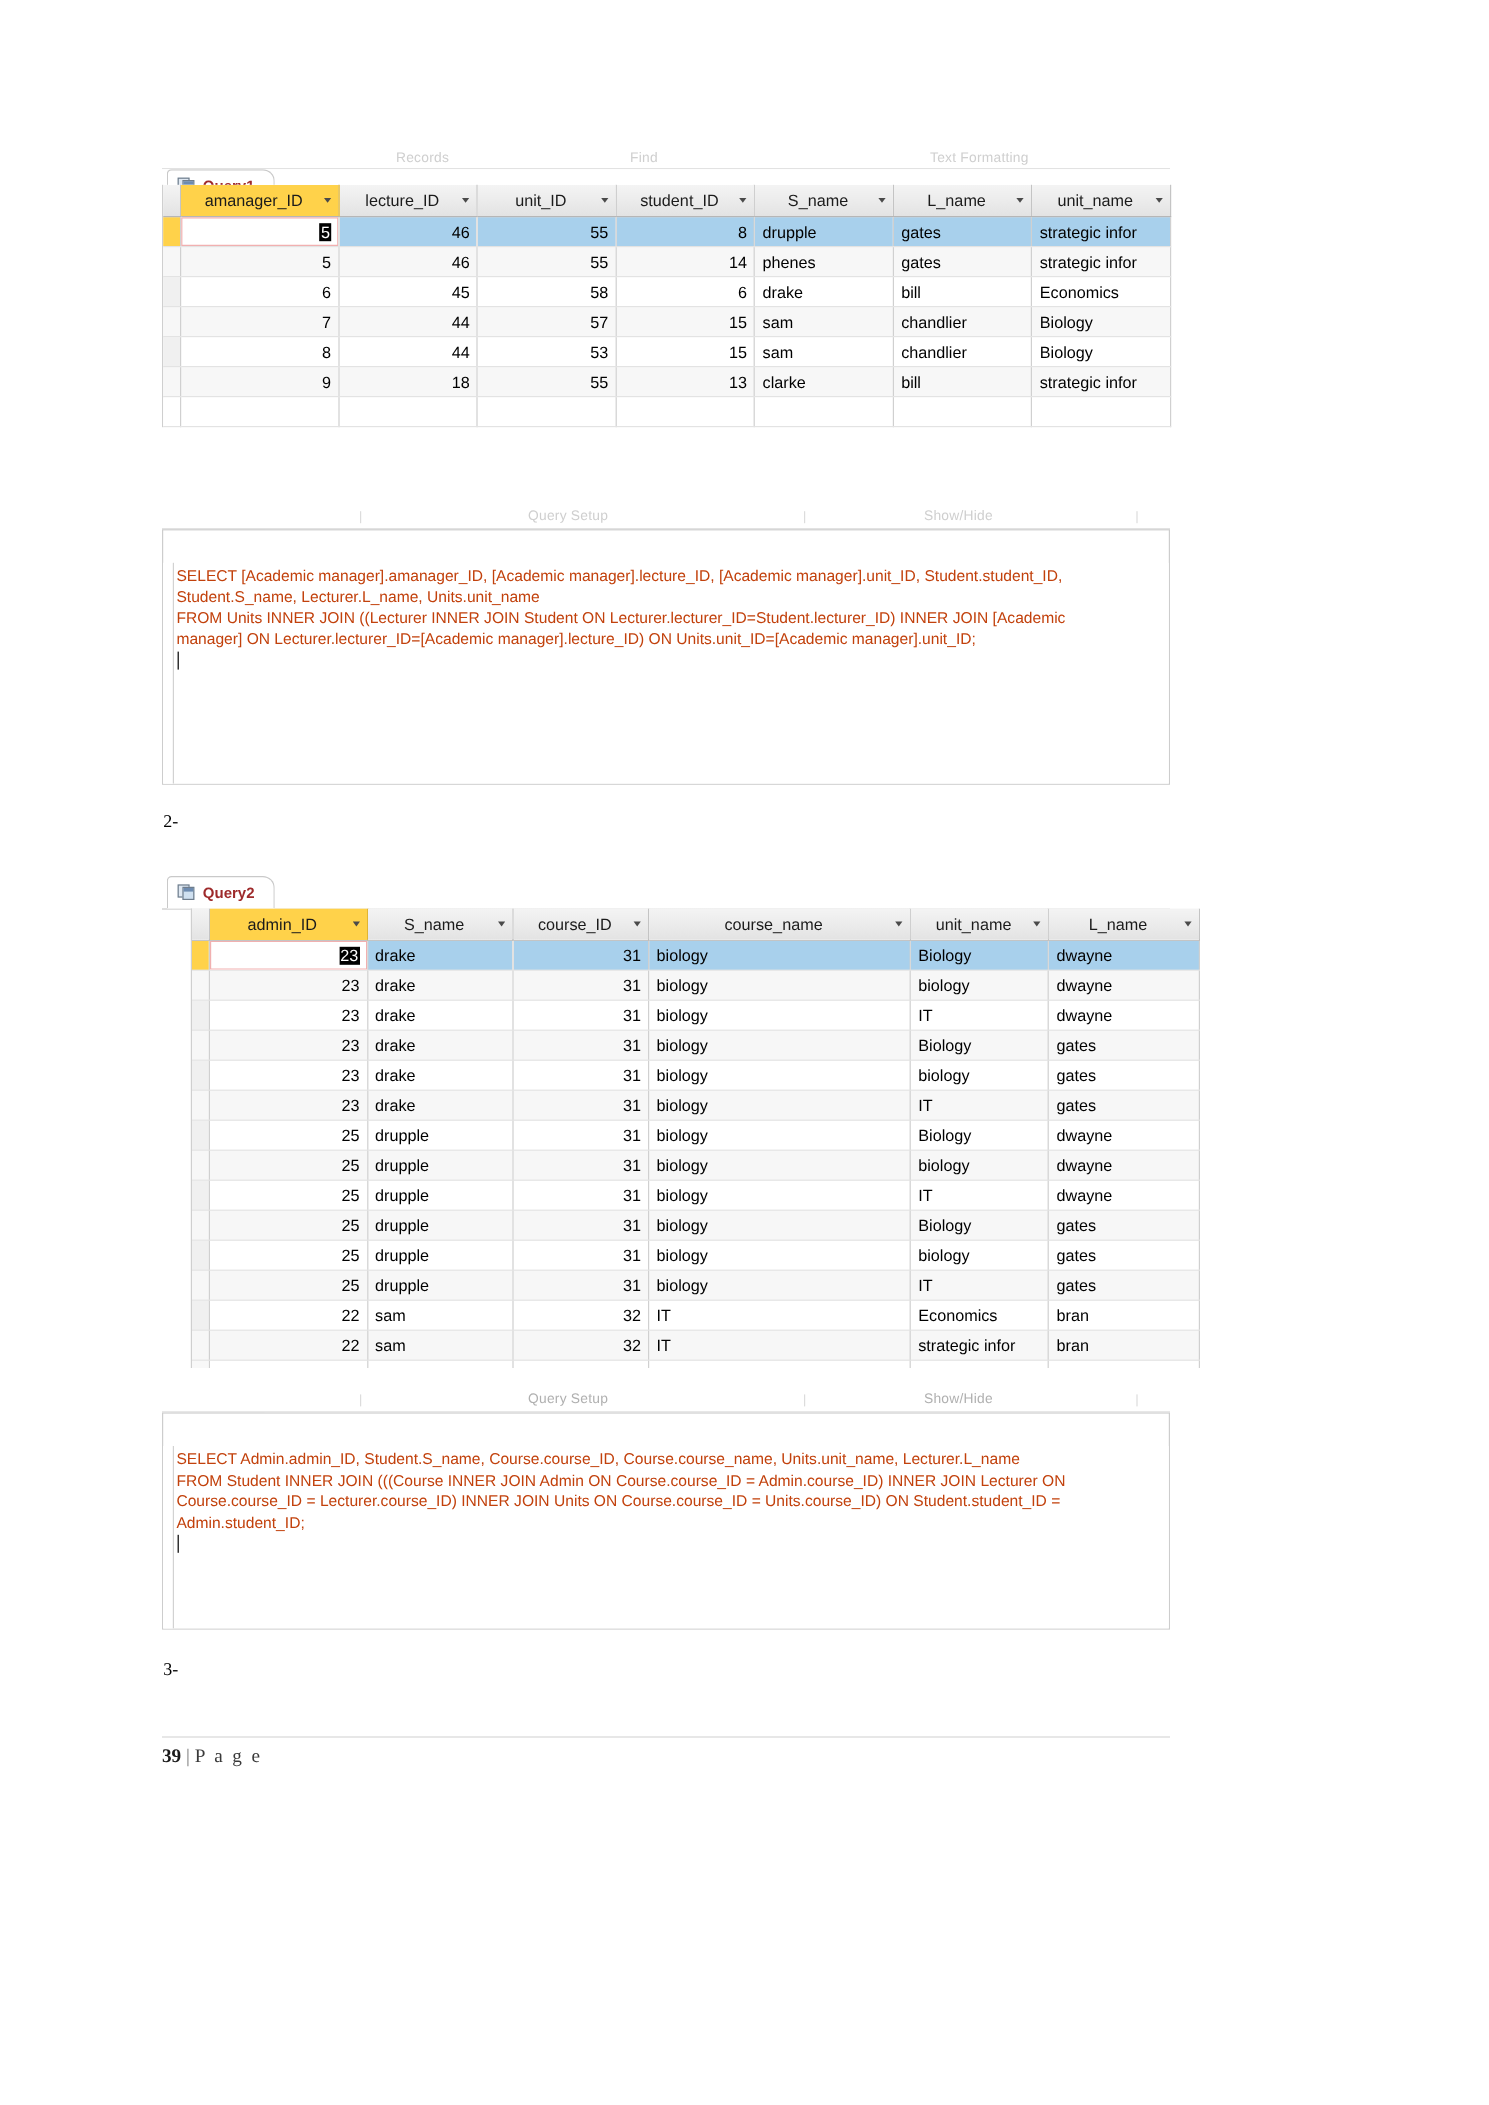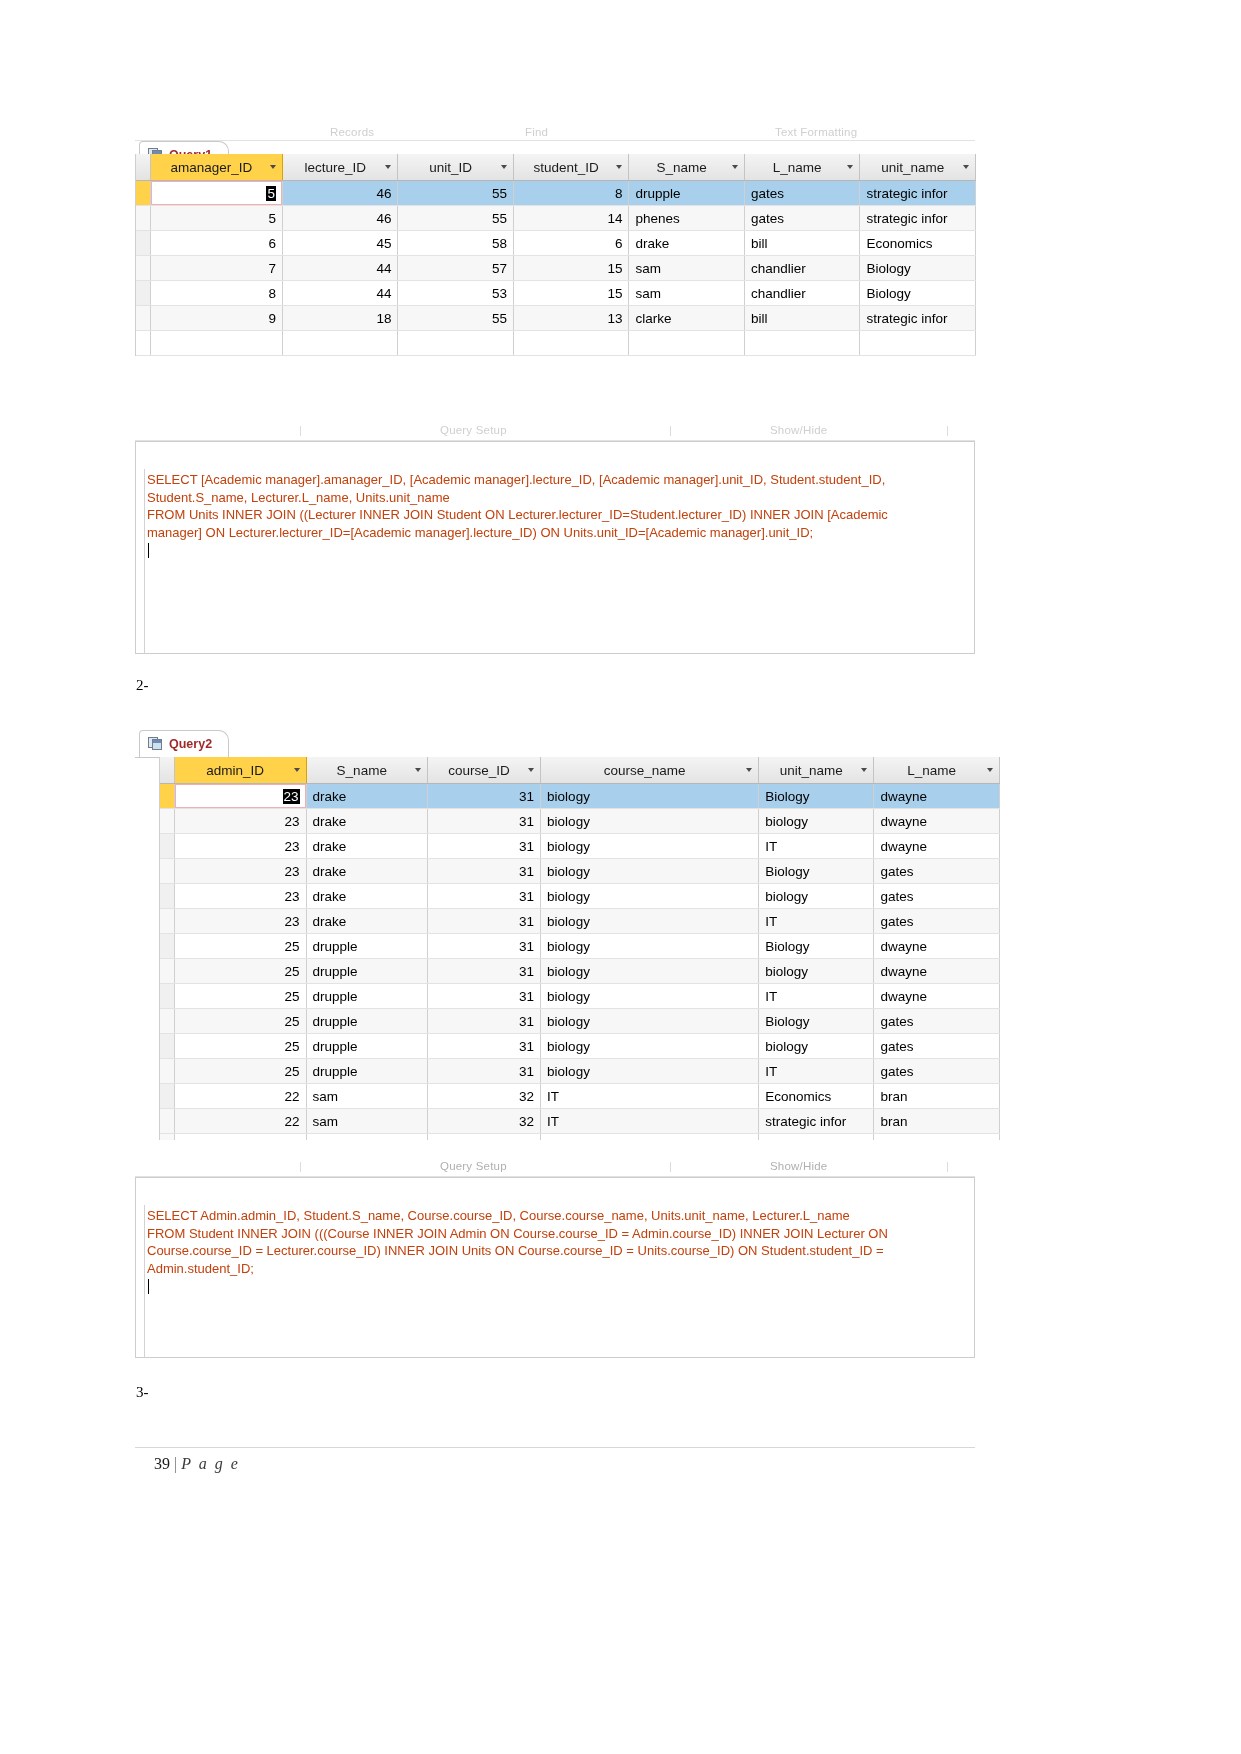--- a/index.html
+++ b/index.html
@@ -236,23 +236,23 @@
     width: 840px;
     height: 1px;
     background: #d7d7d7;
   }
   .page-num {
     position: absolute;
     font-family: "Liberation Serif", serif;
     font-size: 16px;
     color: #1a1a1a;
   }
-  .page-num b { font-weight: normal; margin-left: 19px; }
+  .page-num b { font-weight: bold; }
   .page-num .sep { color: #7a7a7a; padding: 0 4px; }
-  .page-num .pg { letter-spacing: 2px; color: #3a3a3a; font-style: italic; }
+  .page-num .pg { letter-spacing: 2px; color: #3a3a3a; }
 </style>
 </head>
 <body>
 
 <div class="page">
 
   <div class="access-shot" style="left:135px; top:126px; width:840px; height:278px;">
 
     <div class="ribbon-ghost faint" style="left:195px; top:0px;">Records</div>
     <div class="ribbon-ghost faint" style="left:390px; top:0px;">Find</div>

